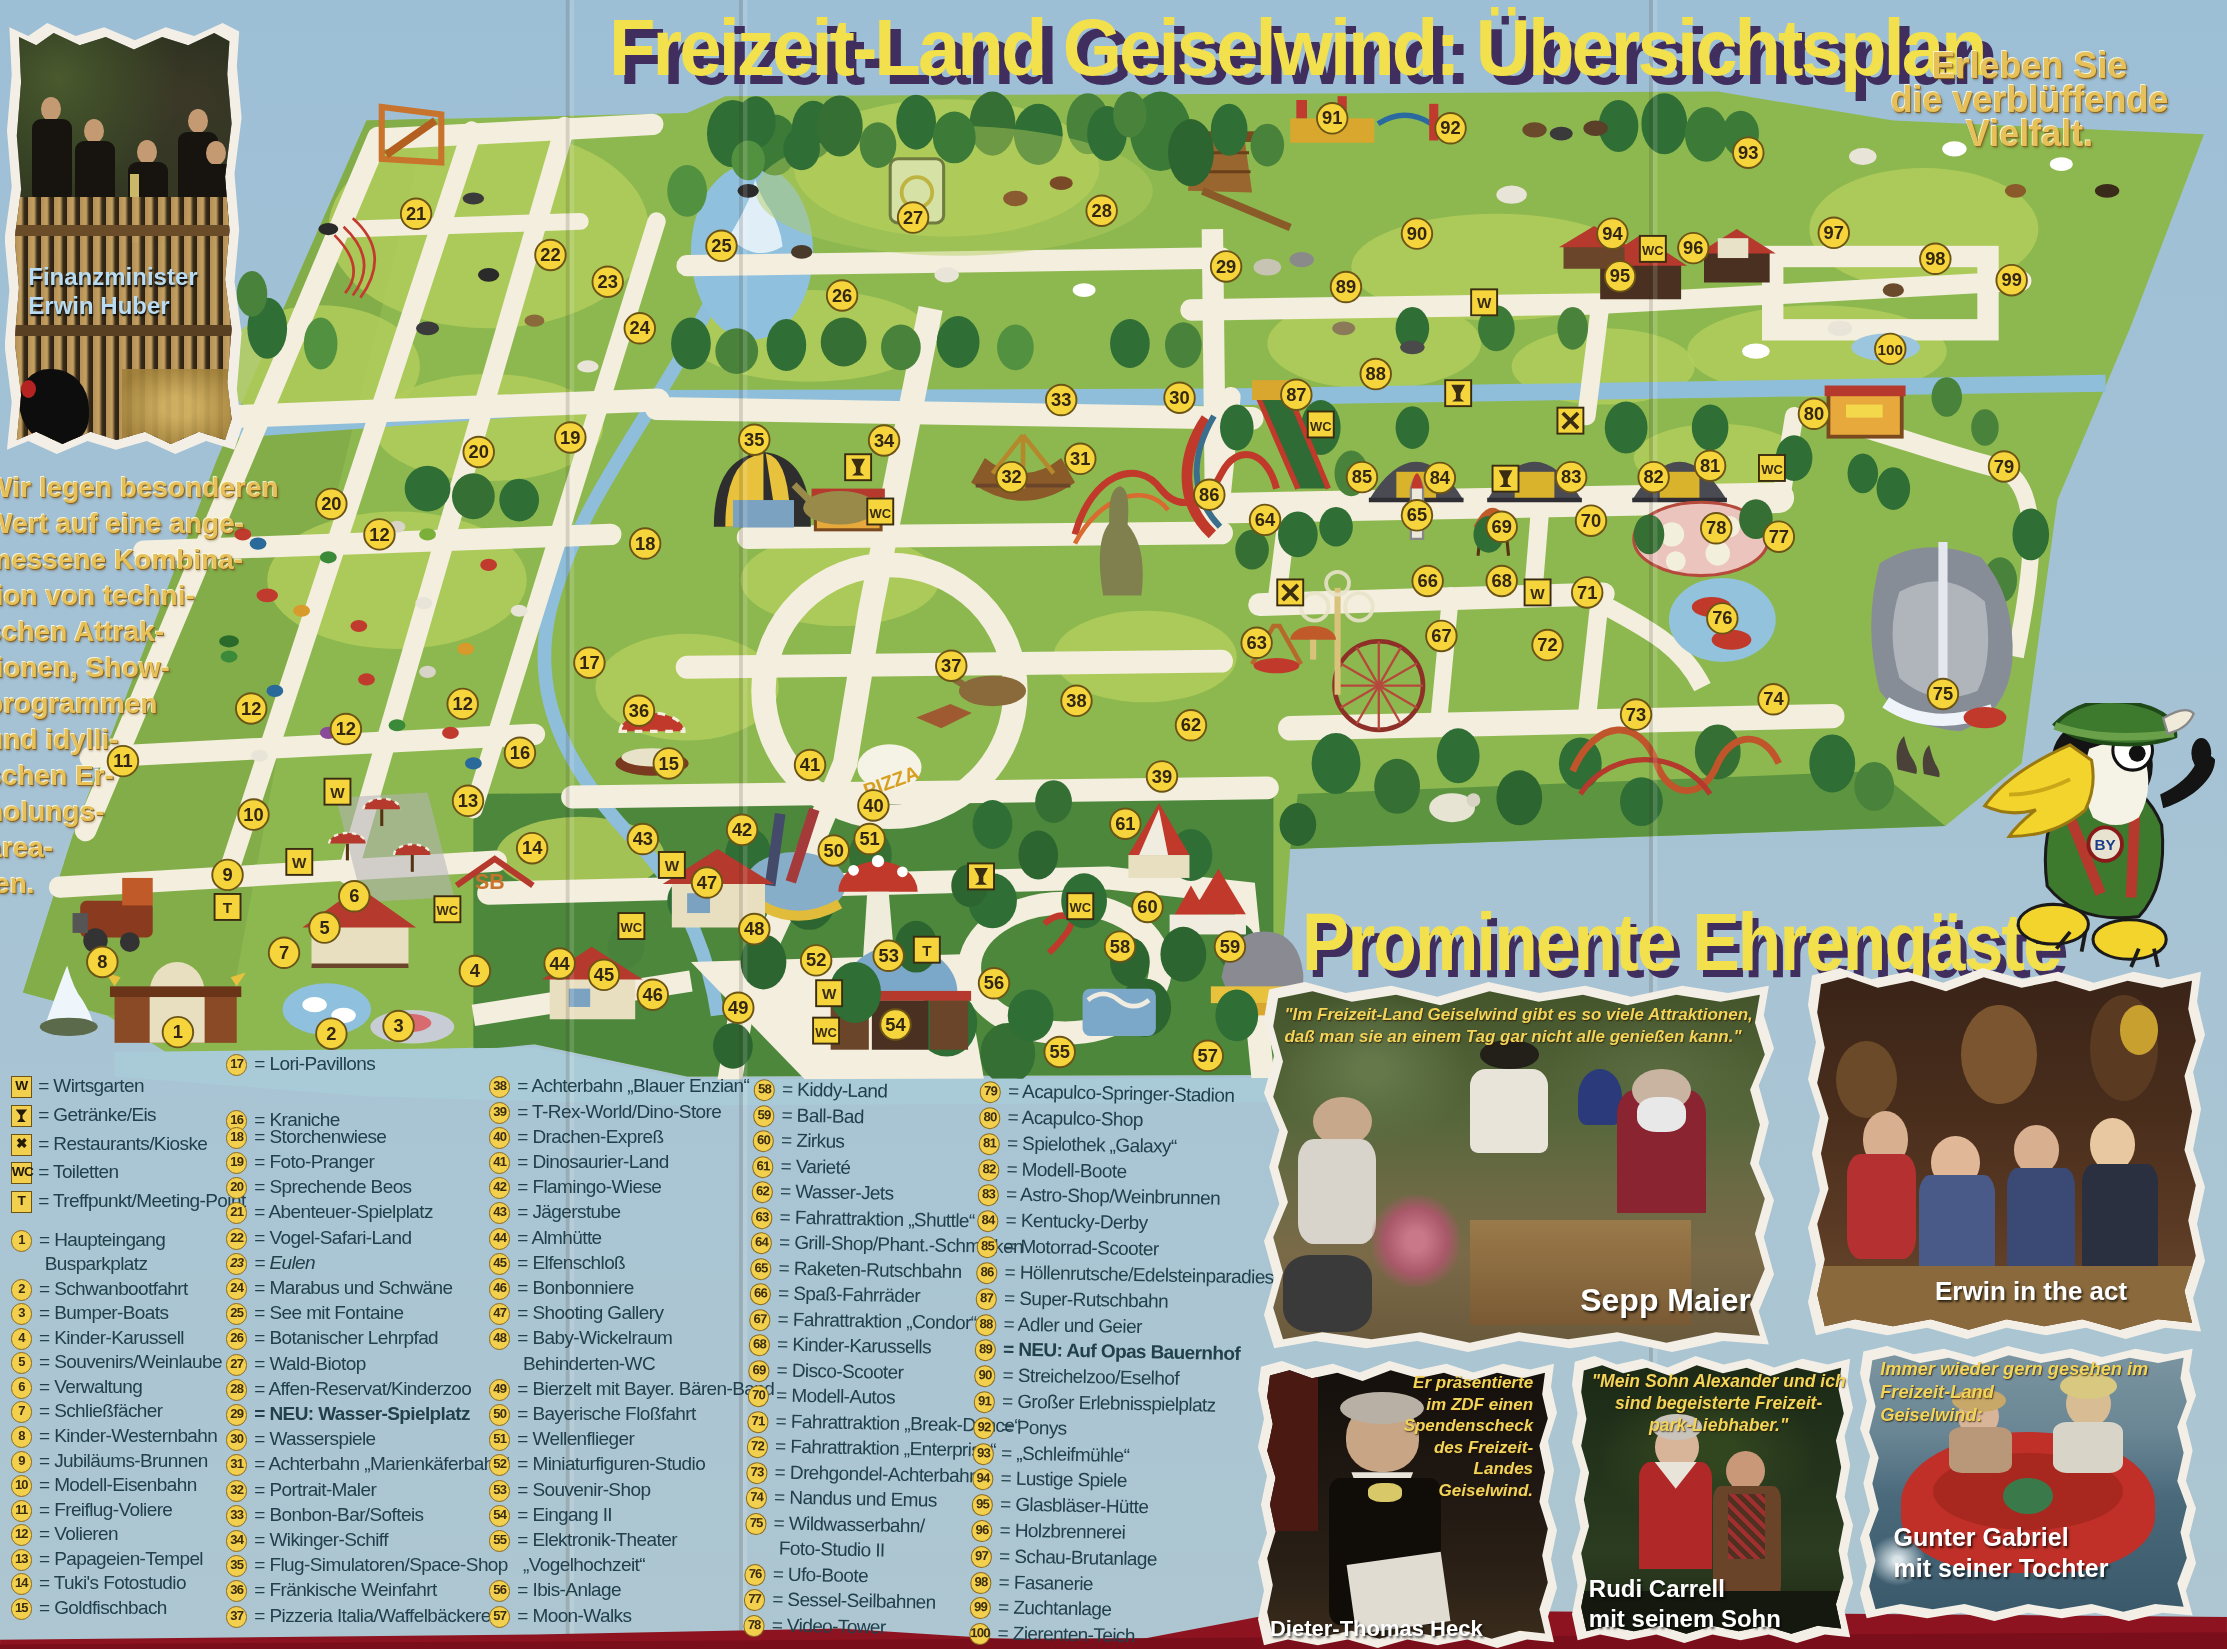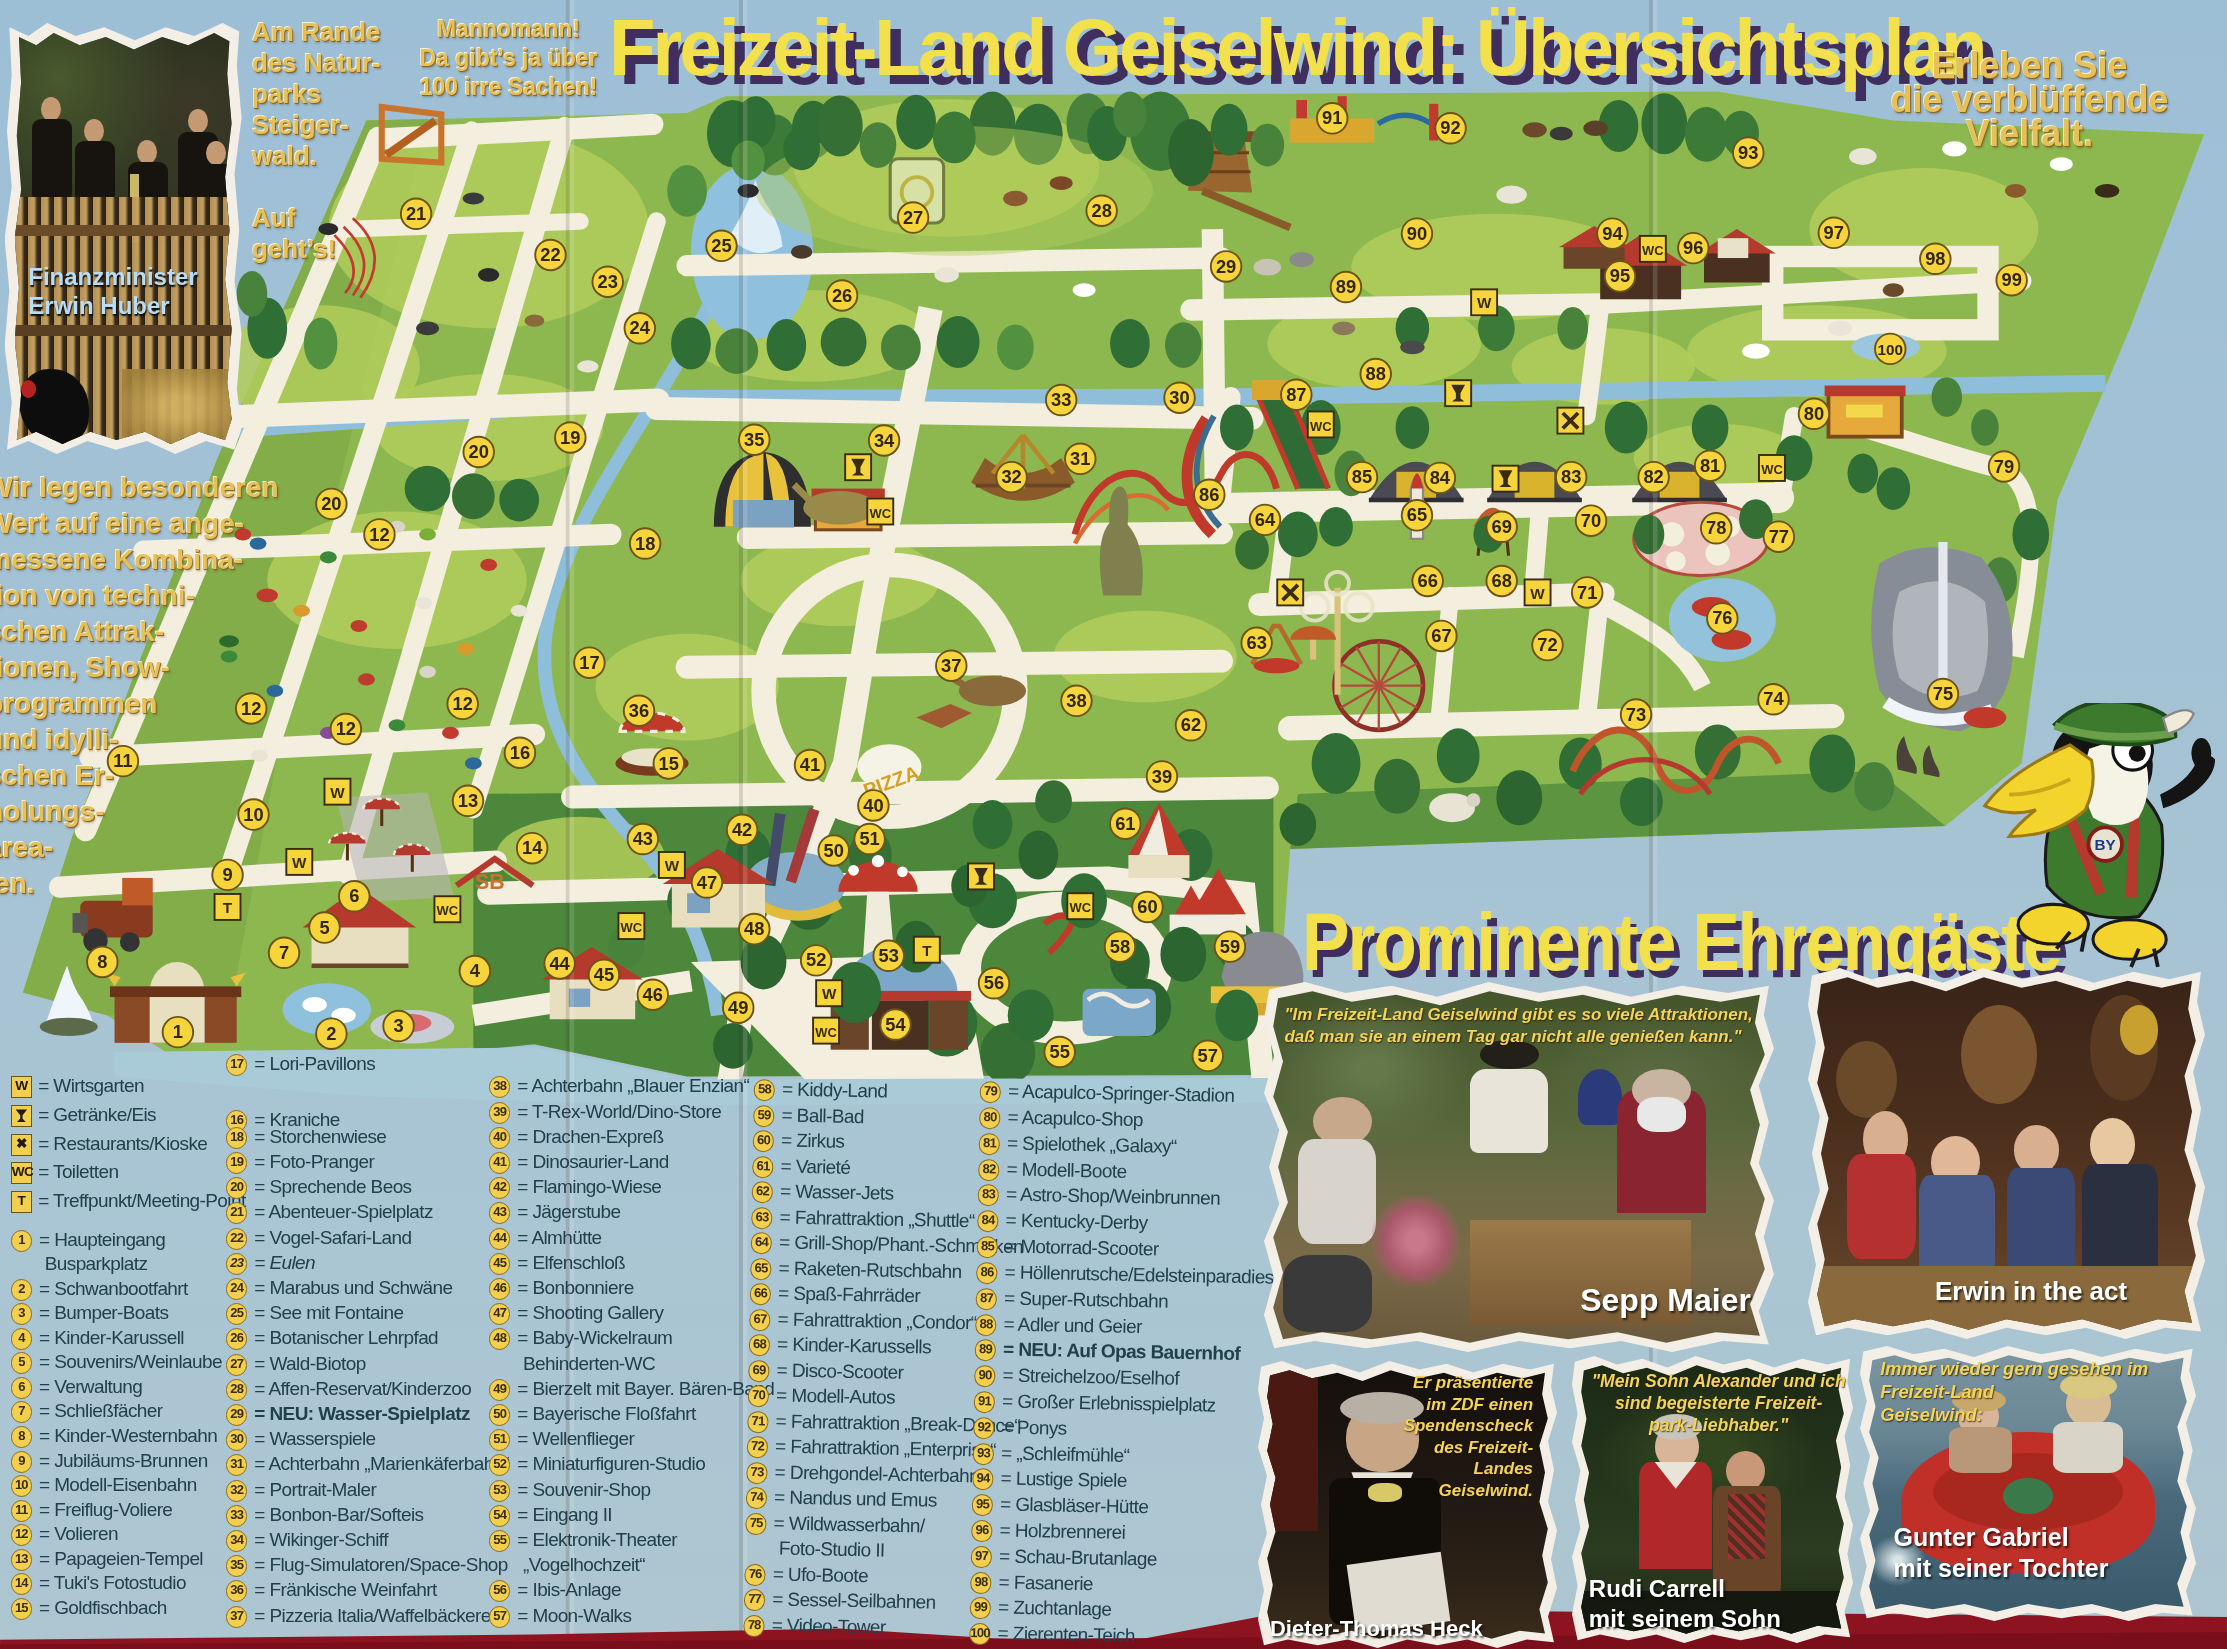--- a/index.html
+++ b/index.html
@@ -724,23 +724,21 @@
 <text x="2165" y="334" font-size="17" fill="#3a2c10">WC</text>
 <rect x="1893" y="498" width="34" height="34" fill="#f6d43c" stroke="#3a2c10" stroke-width="2.5"></rect>
 <path d="M1901,504 L1919,504 L1913,515 L1913,522 L1918,526 L1902,526 L1907,522 L1907,515 Z" fill="#3a2c10"></path>
 </g>
 </svg>
 
 <div class="abs" style="left:609px;top:1.5px;width:1375px;font-size:79px;font-weight:bold;color:#f2e04d;letter-spacing:-3.1px;white-space:nowrap;text-shadow:10.7px 9.2px 0 #3f2e5e;transform:scaleX(0.965);transform-origin:left top;">Freizeit-Land Geiselwind: Übersichtsplan</div>
 
 <div class="abs" style="left:1302px;top:895px;font-size:82px;font-weight:bold;color:#f2e04d;letter-spacing:-2.3px;white-space:nowrap;text-shadow:6.9px 6.9px 0 #3f2e5e;transform:scaleX(0.87);transform-origin:left top;">Prominente Ehrengäste</div>
 
-<div class="abs gold" style="left:252px;top:17px;font-size:26px;line-height:31px;">Am Rande<br>des Natur-<br>parks<br>Steiger-<br>wald.<br><br>Auf<br>geht’s!</div>
-
-<div class="abs gold" style="left:409px;top:15.3px;width:199px;font-size:23px;line-height:29px;text-align:center;">Mannomann!<br>Da gibt’s ja über<br>100 irre Sachen!</div>
+
 
 <div class="abs gold" style="left:1852px;top:49px;width:355px;font-size:36px;line-height:34px;text-align:center;">Erleben Sie<br>die verblüffende Vielfalt.</div>
 
 <div class="abs gold" style="left:-13.7px;top:470px;font-size:28px;line-height:36px;">Wir legen besonderen<br>Wert auf eine ange-<br>messene Kombina-<br>tion von techni-<br>schen Attrak-<br>tionen, Show-<br>programmen<br>und idylli-<br>schen Er-<br>holungs-<br>area-<br>len.</div>
 
 
 <div class="phw" style="left:4.6px;top:23px;width:237px;height:431px;clip-path:polygon(2% 1%, 10% 3%, 18% 0%, 30% 3%, 42% 1%, 55% 4%, 68% 1%, 80% 3%, 92% 0%, 99% 2%, 98% 10%, 100% 22%, 97% 35%, 99% 48%, 97% 60%, 100% 72%, 98% 85%, 100% 94%, 97% 99%, 85% 97%, 72% 100%, 60% 97%, 47% 99%, 35% 97%, 22% 100%, 10% 97%, 1% 99%, 3% 88%, 0% 75%, 2% 62%, 0% 50%, 3% 38%, 1% 25%, 3% 12%);">
   <div class="abs" style="left:10px;top:10px;right:10px;bottom:10px;clip-path:polygon(2% 1%, 10% 3%, 18% 0%, 30% 3%, 42% 1%, 55% 4%, 68% 1%, 80% 3%, 92% 0%, 99% 2%, 98% 10%, 100% 22%, 97% 35%, 99% 48%, 97% 60%, 100% 72%, 98% 85%, 100% 94%, 97% 99%, 85% 97%, 72% 100%, 60% 97%, 47% 99%, 35% 97%, 22% 100%, 10% 97%, 1% 99%, 3% 88%, 0% 75%, 2% 62%, 0% 50%, 3% 38%, 1% 25%, 3% 12%);background:linear-gradient(180deg,#222c1a 0%,#2e3820 30%,#3a3424 55%,#4a3e2a 75%,#52402a 100%);">
     <div class="abs" style="left:0;top:0;width:100%;height:55%;background:radial-gradient(ellipse at 20% 20%, #4a5a2e 0%, rgba(40,50,25,0) 50%), radial-gradient(ellipse at 80% 30%, #3c3828 0%, rgba(40,40,28,0) 55%);"></div>
     <div class="abs" style="left:26px;top:64px;width:20px;height:24.4px;border-radius:50%;background:#c49a72;"></div>

